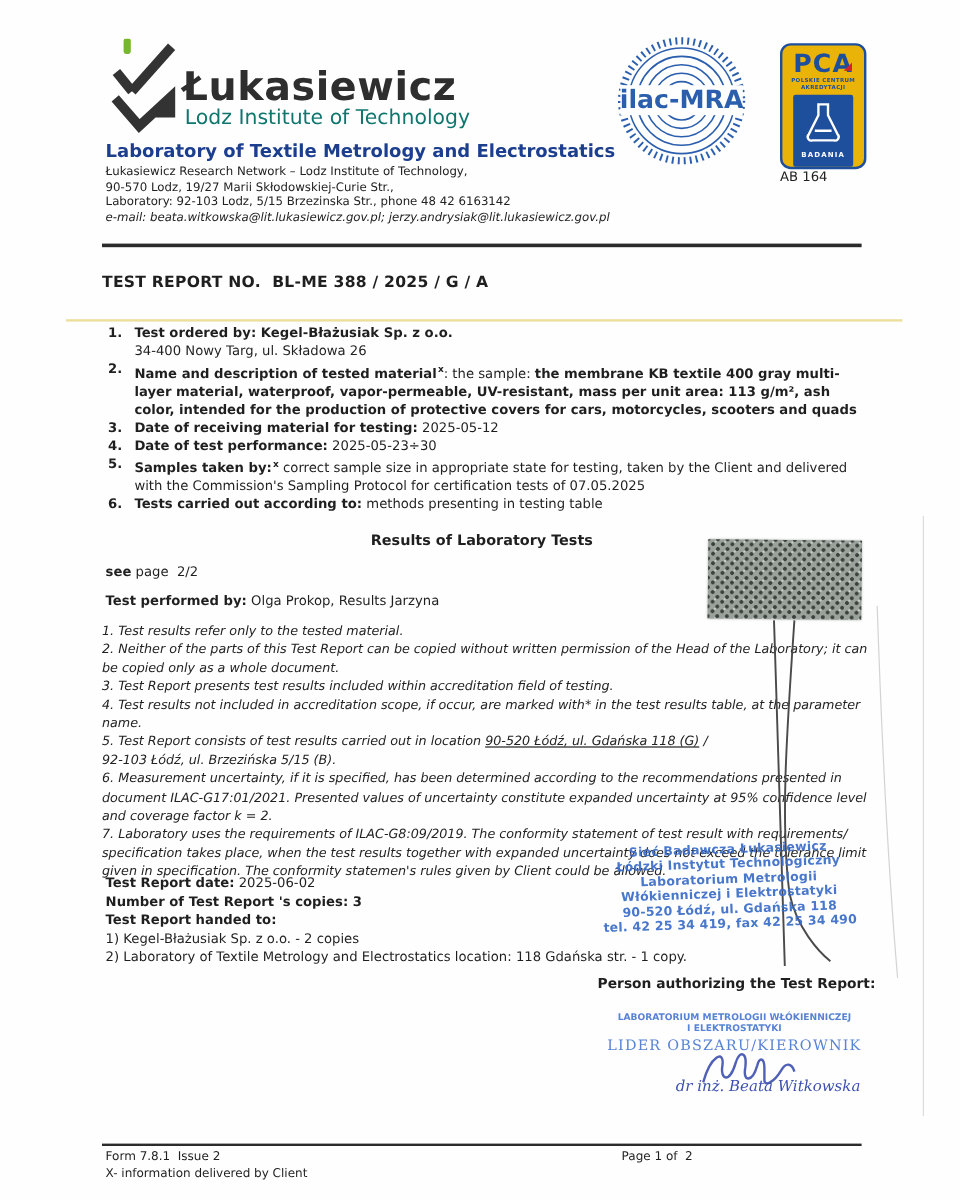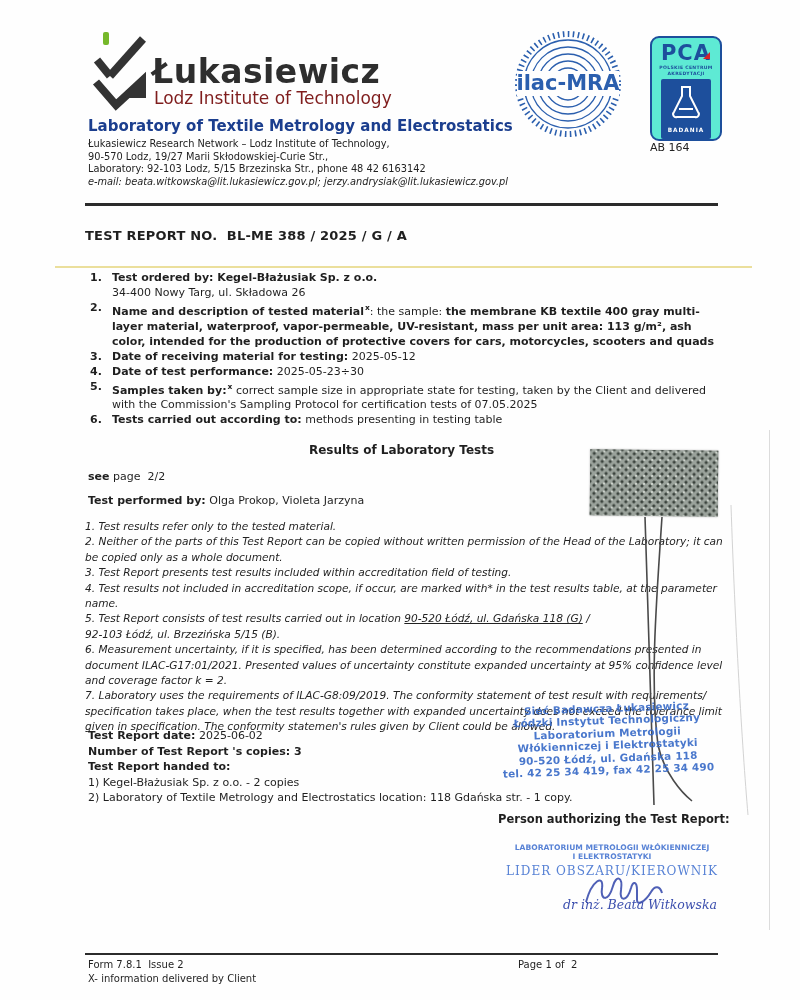--- a/index.html
+++ b/index.html
@@ -3,26 +3,26 @@
 <meta charset="utf-8">
 <style>
   html,body{margin:0;padding:0;background:#ffffff;}
   .page{position:relative;width:800px;height:1000px;background:#fefefe;overflow:hidden;
         font-family:"DejaVu Sans","Liberation Sans",sans-serif;color:#1f1f1f;}
   .pw{white-space:pre-wrap;}
   .b{font-weight:bold;}
   
   .logo-mark{position:absolute;left:88px;top:32px;}
   .brand{position:absolute;left:152px;top:52px;font-size:33px;font-weight:600;color:#2e2e2e;letter-spacing:.5px;}
-  .brand-sub{position:absolute;left:154px;top:88px;font-size:17px;color:#7f1d1d;}
+  .brand-sub{position:absolute;left:154px;top:88px;font-size:17px;color:#0f766e;}
   .lab-title{position:absolute;left:88px;top:117px;font-size:15px;font-weight:bold;color:#1b3e8e;}
   .addr{position:absolute;left:88px;top:138px;font-size:9.8px;line-height:12.6px;color:#222;}
   .addr .em{font-style:italic;}
   .ilac{position:absolute;left:514px;top:28px;}
-  .pca{position:absolute;left:650px;top:36px;width:68px;height:101px;border:2px solid #1d4f9c;border-radius:9px;background:#5eead4;text-align:center;}
+  .pca{position:absolute;left:650px;top:36px;width:68px;height:101px;border:2px solid #1d4f9c;border-radius:9px;background:#eab308;text-align:center;}
   .pca-word{position:relative;font-size:21px;font-weight:bold;color:#1d4f9c;letter-spacing:1px;line-height:24px;margin-top:3px;}
   .pca-red{position:absolute;right:10px;top:14px;width:0;height:0;border-left:7px solid transparent;border-bottom:7px solid #d5232a;}
   .pca-sub{font-size:4.6px;font-weight:bold;color:#1d4f9c;line-height:5.6px;letter-spacing:.3px;}
   .pca-box{margin:3px auto 0;width:50px;height:56px;background:#1d4f9c;border-radius:2px;padding-top:4px;}
   .pca-badania{font-size:5.8px;font-weight:bold;color:#fff;letter-spacing:1px;margin-top:2px;}
   .ab{position:absolute;left:650px;top:141px;width:68px;text-align:left;font-size:11px;color:#222;}
   .hr-top{position:absolute;left:85px;top:203px;width:633px;height:3px;background:#2b2b2b;}
   .title{position:absolute;left:85px;top:228px;width:633px;text-align:left;font-size:13px;font-weight:bold;letter-spacing:.2px;}
   .yellow-line{position:absolute;left:55px;top:266px;width:697px;height:2px;background:#e7d98b;opacity:.85;}
   
@@ -162,21 +162,21 @@
         <span class="b pw">Tests carried out according to:</span><span class="pw"> methods presenting in testing table</span>
       </div>
     </div>
   </div>
 
   <div class="results-heading">Results of Laboratory Tests</div>
   <div class="see-line">
     <span class="b">see</span><span class="pw"> page  2/2</span>
   </div>
   <div class="performed">
-    <span class="b">Test performed by:</span><span class="pw"> Olga Prokop, Violeta Jarzyna</span>
+    <span class="b">Test performed by:</span><span class="pw"> Olga Prokop, Results Jarzyna</span>
   </div>
 
   <div class="notes">
     <div>1.  Test results refer only to the tested material.</div>
     <div>2.  Neither of the parts of this Test Report can be copied without written permission of the Head of the Laboratory; it can be copied only as a whole document.</div>
     <div>3.  Test Report presents test results included within accreditation  field of testing.</div>
     <div>4.  Test results not included in accreditation scope, if occur, are marked with* in the test results table, at the parameter name.</div>
     <div><span>5.  Test Report consists of test results carried out in location </span><span class="ul">90-520 Łódź, ul. Gdańska 118 (G)</span><span class="pw"> /</span></div>
     <div>92-103 Łódź, ul. Brzezińska 5/15 (B).</div>
     <div>6.  Measurement uncertainty, if it is specified, has been determined according to the recommendations presented in document ILAC-G17:01/2021. Presented values of uncertainty constitute expanded uncertainty at 95% confidence level  and coverage factor k = 2.</div>

